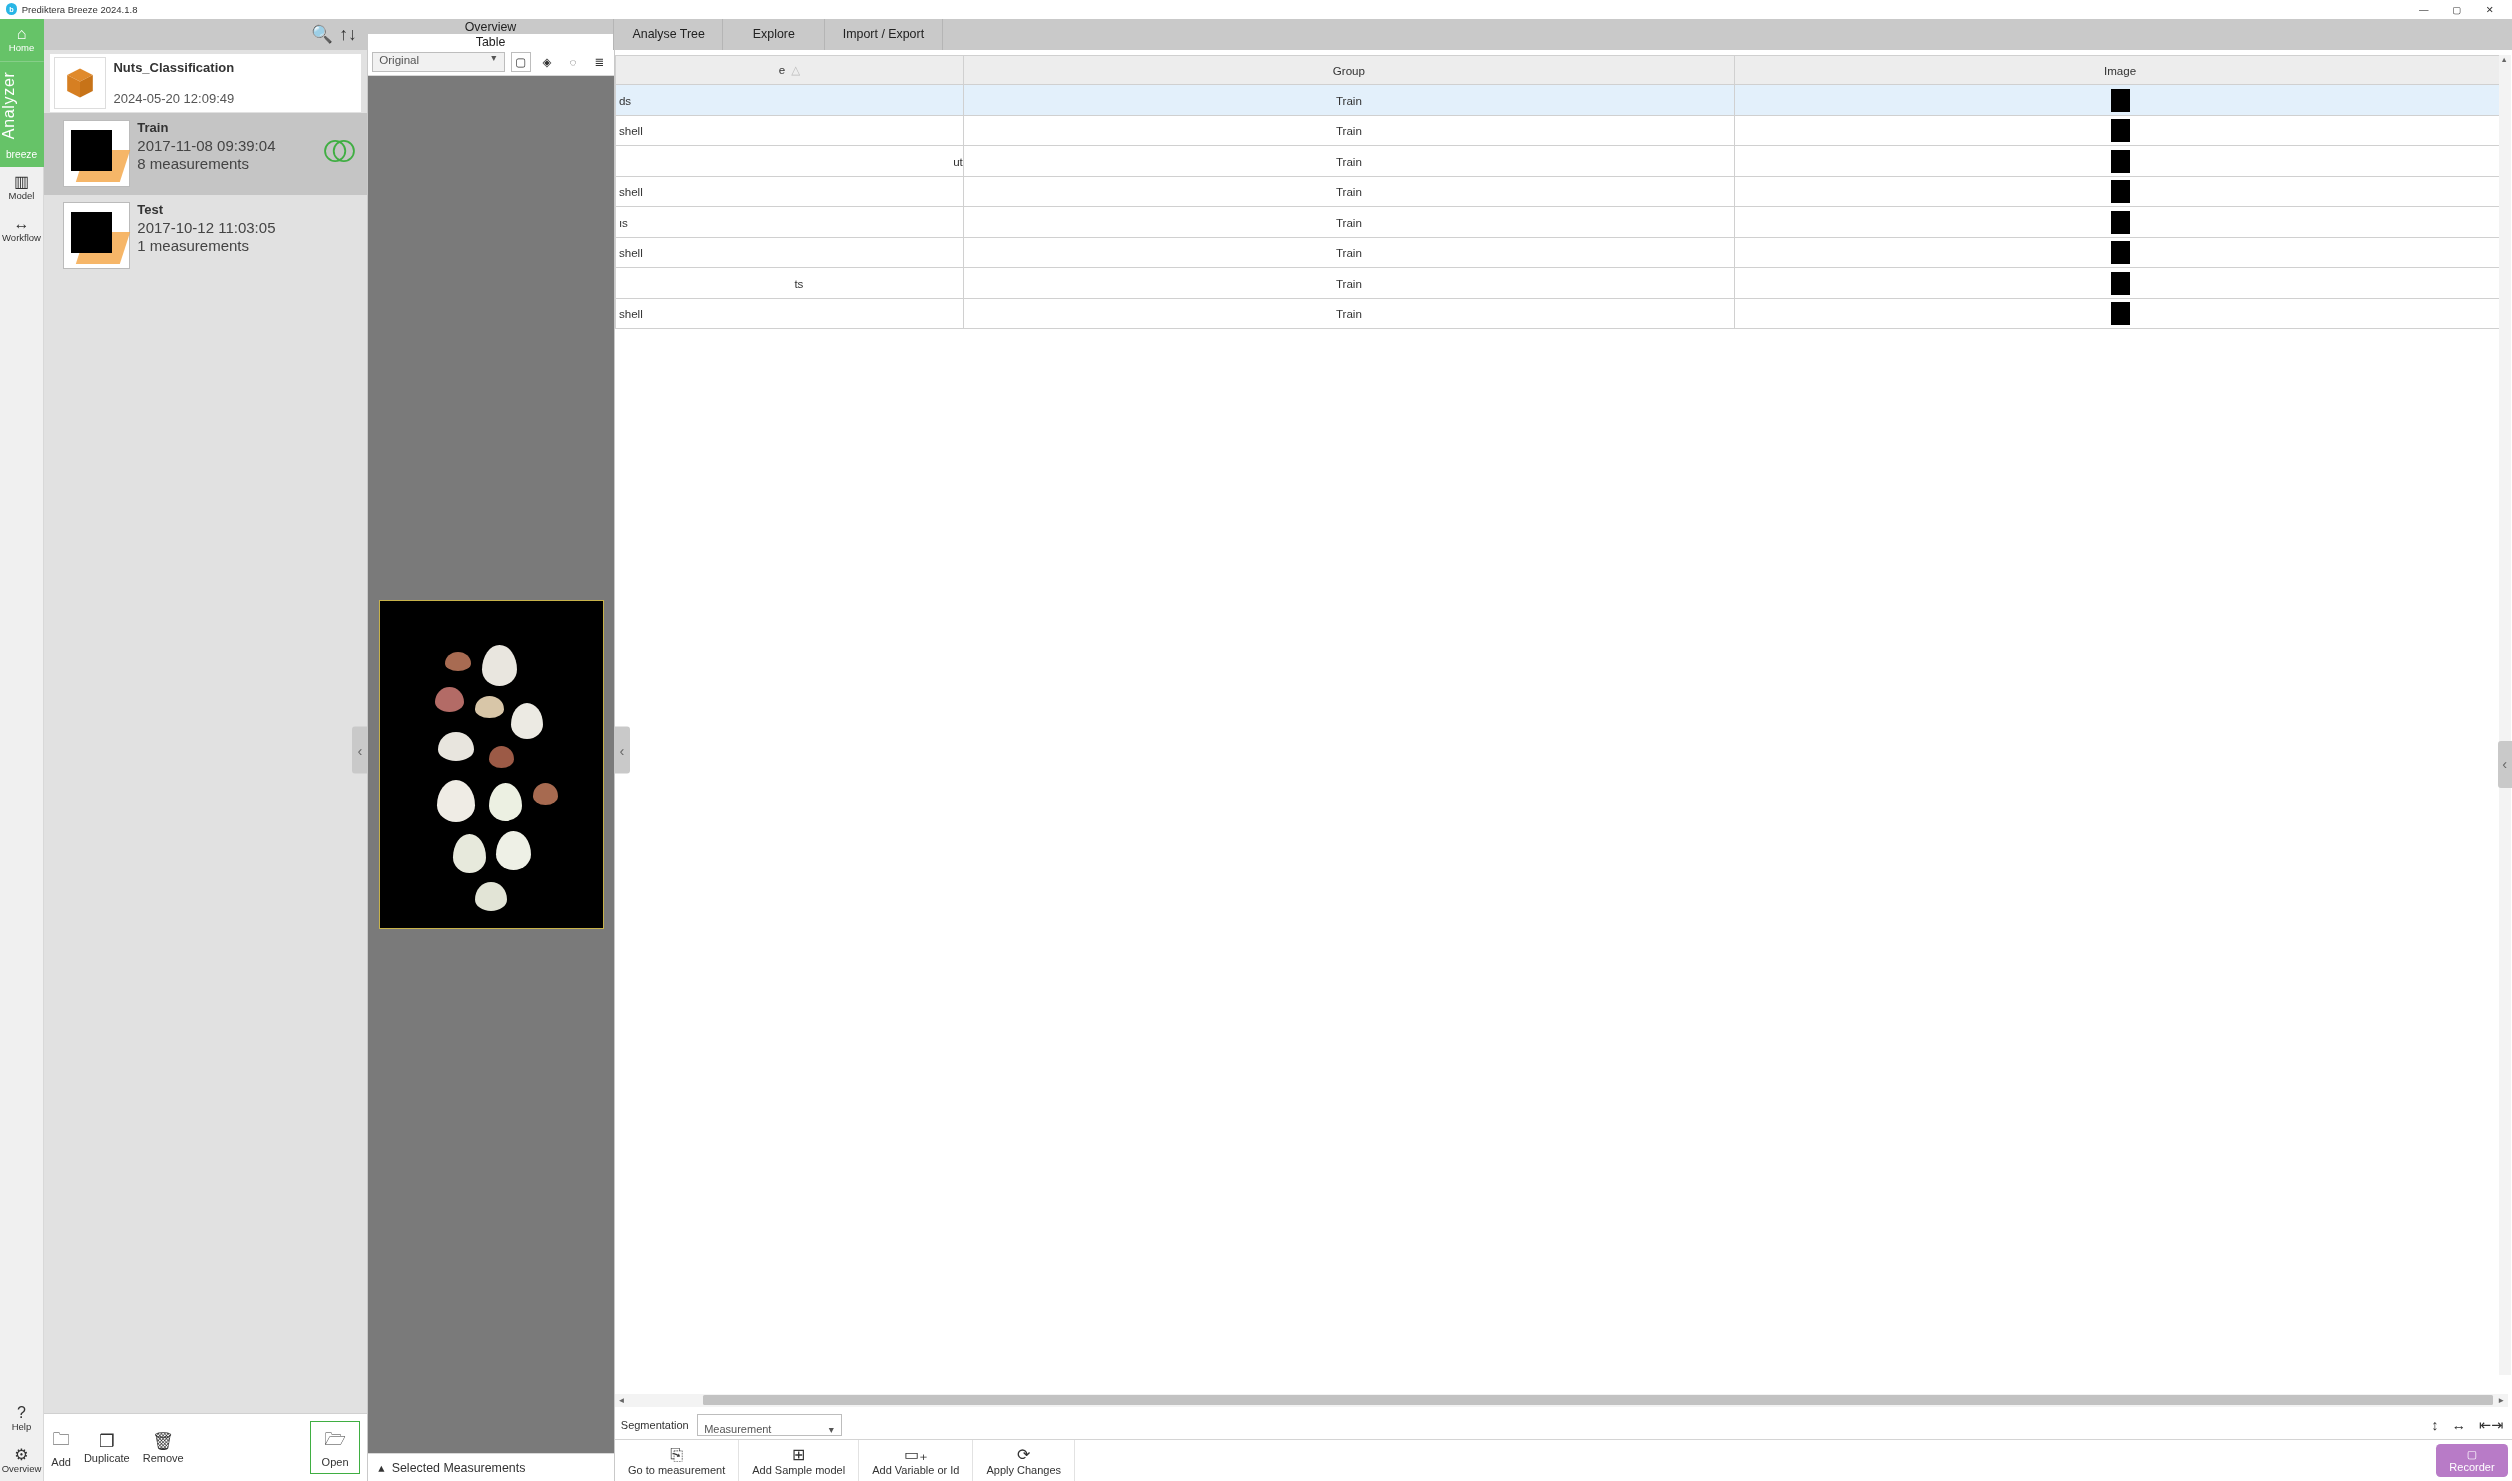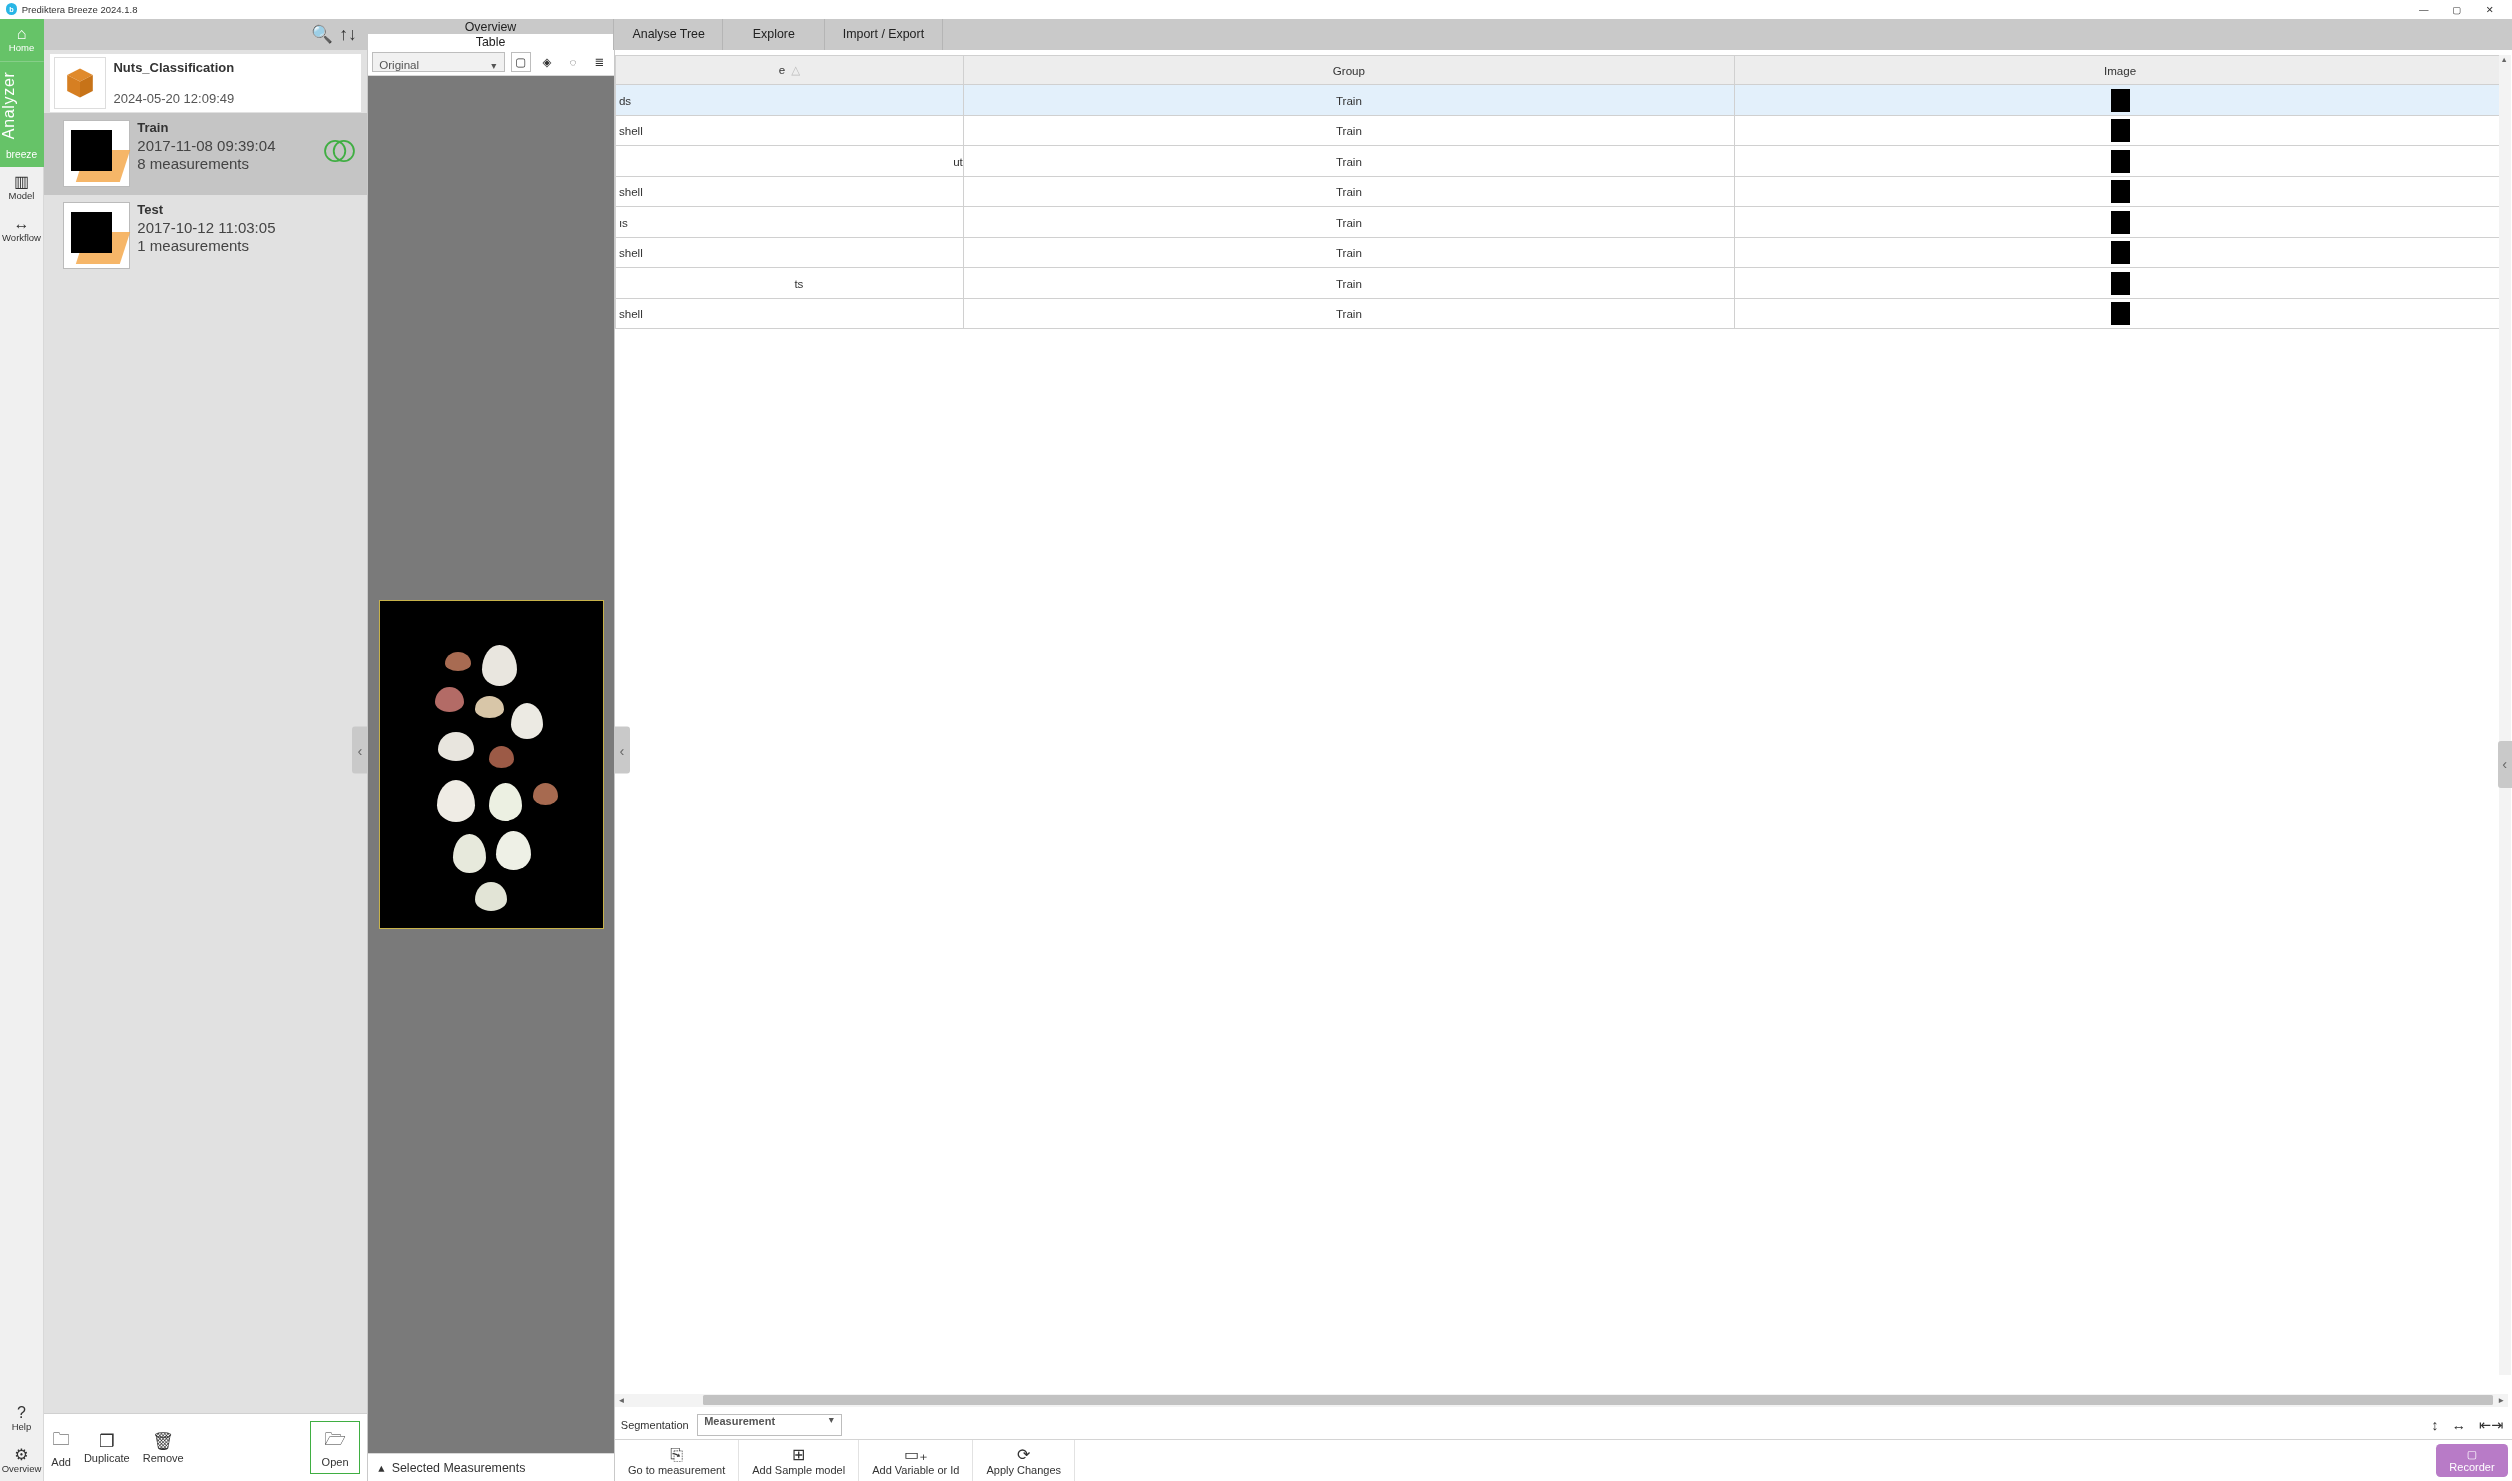--- a/index.html
+++ b/index.html
@@ -45,21 +45,21 @@
 .lp-bottom { margin-top: auto; background: #fff; padding: 7.3px 7.3px; display: flex; align-items: center; gap: 13px; border-top: 0.7px solid #d0d0d0; }
 .lp-btn { display: flex; flex-direction: column; align-items: center; font-size: 11px; color: #333; }
 .lp-btn .ic { font-size: 17.5px; }
 .lp-open { margin-left: auto; border: 1.5px solid #3fae42; padding: 4.4px 10.2px; }
 
 .center-panel { flex: 0 0 247px; border-right: 0.7px solid #c9c9c9; display: flex; flex-direction: column; position: relative; background: #7a7a7a; }
 .tabs { height: 30.5px; background: #c9c9c9; display: flex; flex-direction: column; }
 .tabx { flex: 1; display: flex; align-items: center; justify-content: center; font-size: 12.4px; color: #222; border-right: 0.7px solid #b5b5b5; }
 .tabx.active { background: #fff; }
 .ctrl-row { background: #fff; height: 26px; display: flex; align-items: center; gap: 5.8px; padding: 0 4.4px; border-bottom: 0.7px solid #d8d8d8; }
-.dropdown { flex: 1; height: 20.4px; border: 0.7px solid #bdbdbd; background: #f1f1f1; display: flex; align-items: flex-end; padding: 0 5.8px; font-size: 11.6px; color: #555; position: relative; }
+.dropdown { flex: 1; height: 20.4px; border: 0.7px solid #bdbdbd; background: #f1f1f1; display: flex; align-items: flex-start; padding: 0 5.8px; font-size: 11.6px; color: #555; position: relative; }
 .dropdown .caret { margin-left: auto; font-size: 8.7px; }
 .icon-btn { width: 20.4px; height: 20.4px; border: 0.7px solid #bdbdbd; display: flex; align-items: center; justify-content: center; font-size: 11.6px; }
 .icon-btn.plain { border: none; }
 .img-area { flex: 1; background: #7a7a7a; display: flex; align-items: center; justify-content: center; position: relative; }
 .sample-img { width: 225px; height: 329px; background: #000; border: 0.7px solid #c7b24a; position: relative; }
 .nut { position: absolute; border-radius: 50% 50% 50% 50% / 60% 60% 40% 40%; }
 .selmeas { background: #fff; height: 28px; display: flex; align-items: center; gap: 7.3px; padding: 0 10.2px; font-size: 12.4px; color: #333; border-top: 0.7px solid #d8d8d8; }
 
 .side-handle { position: absolute; top: 50%; transform: translateY(-50%); width: 16px; height: 47px; background: #c9c9c9; display: flex; align-items: center; justify-content: center; font-size: 14.5px; color: #666; }
 .side-handle.left { left: -16px; border-radius: 2.9px 0 0 2.9px; }
@@ -71,21 +71,21 @@
 .table-wrap { flex: 1; overflow: hidden; padding: 5.8px 5.8px 0 0; position: relative; }
 .grid { width: 100%; border-collapse: collapse; font-size: 11.6px; }
 .grid th { background: #ededed; border: 0.7px solid #d0d0d0; height: 29px; font-weight: 400; position: relative; }
 .grid td { border: 0.7px solid #d0d0d0; height: 30.5px; text-align: center; }
 .grid tr.sel td { background: #e3f0fb; }
 .thumb-cell { width: 19px; height: 23px; background: #000; margin: 0 auto; }
 .hscroll { height: 13px; background: #f3f3f3; display: flex; align-items: center; margin: 0 4.4px 0 0; }
 .hscroll .arrow { width: 13px; text-align: center; font-size: 8px; color: #666; }
 .hscroll .thumb { height: 10.2px; background: #c2c2c2; margin: 0 1.5px; border-radius: 1.5px; }
 .seg-row { display: flex; align-items: center; gap: 8.7px; padding: 7.3px 8.7px 2.9px 5.8px; }
-.seg-dd { width: 145px; height: 22px; border: 0.7px solid #bdbdbd; background: #fff; display: flex; align-items: flex-start; padding: 0 5.8px; color: #555; font-weight: bold; }
+.seg-dd { width: 145px; height: 22px; border: 0.7px solid #bdbdbd; background: #fff; display: flex; align-items: flex-end; padding: 0 5.8px; color: #555; }
 .dim-icons { margin-left: auto; display: flex; gap: 13px; font-size: 14.5px; }
 
 .bottom-actions { height: 42px; background: #fff; border-top: 0.7px solid #d4d4d4; display: flex; align-items: center; }
 .ba-btn { display: flex; flex-direction: column; align-items: center; justify-content: center; height: 42px; padding: 0 13px; font-size: 11px; border-right: 0.7px solid #e2e2e2; }
 .ba-btn .ic { font-size: 16px; }
 .recorder { margin-left: auto; margin-right: 4.4px; background: #b87bc7; color: #fff; border-radius: 4.4px; padding: 4.4px 13px; display: flex; flex-direction: column; align-items: center; }
 
 
 .n1{left:65px;top:51px;width:26px;height:19px;background:#a86b52;}
 .n2{left:102px;top:44px;width:35px;height:41px;background:#e9e6df;}

